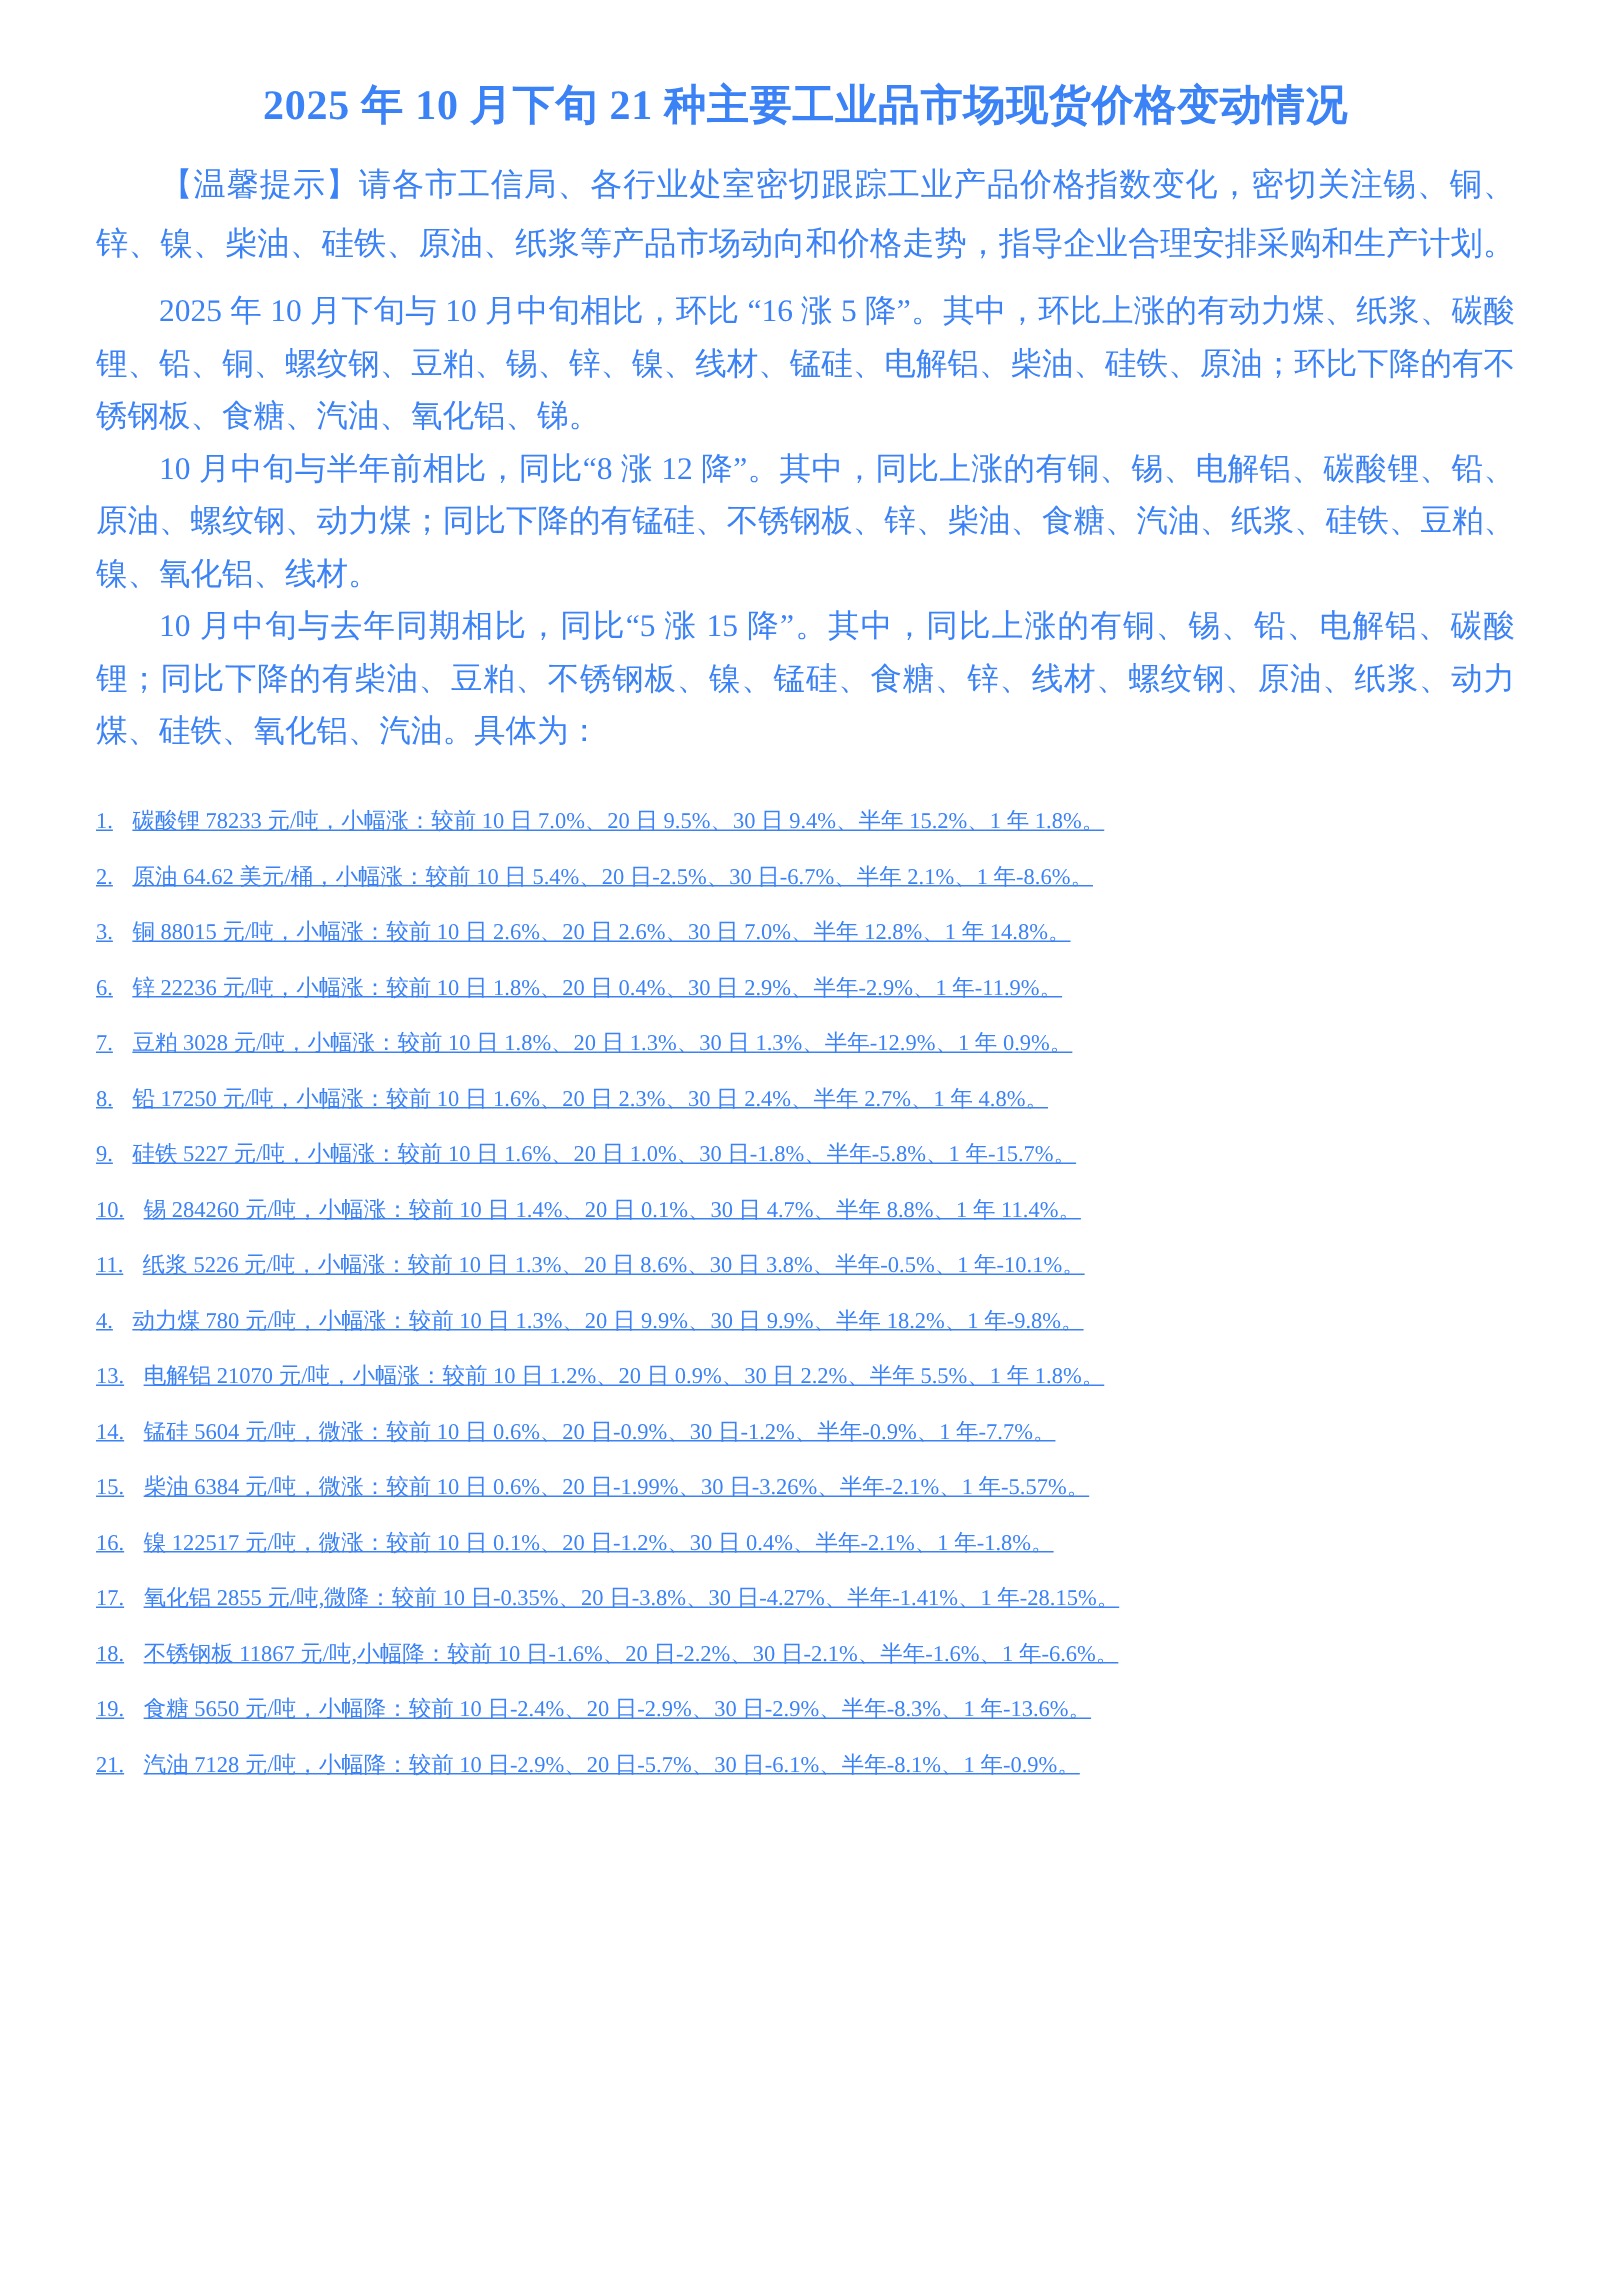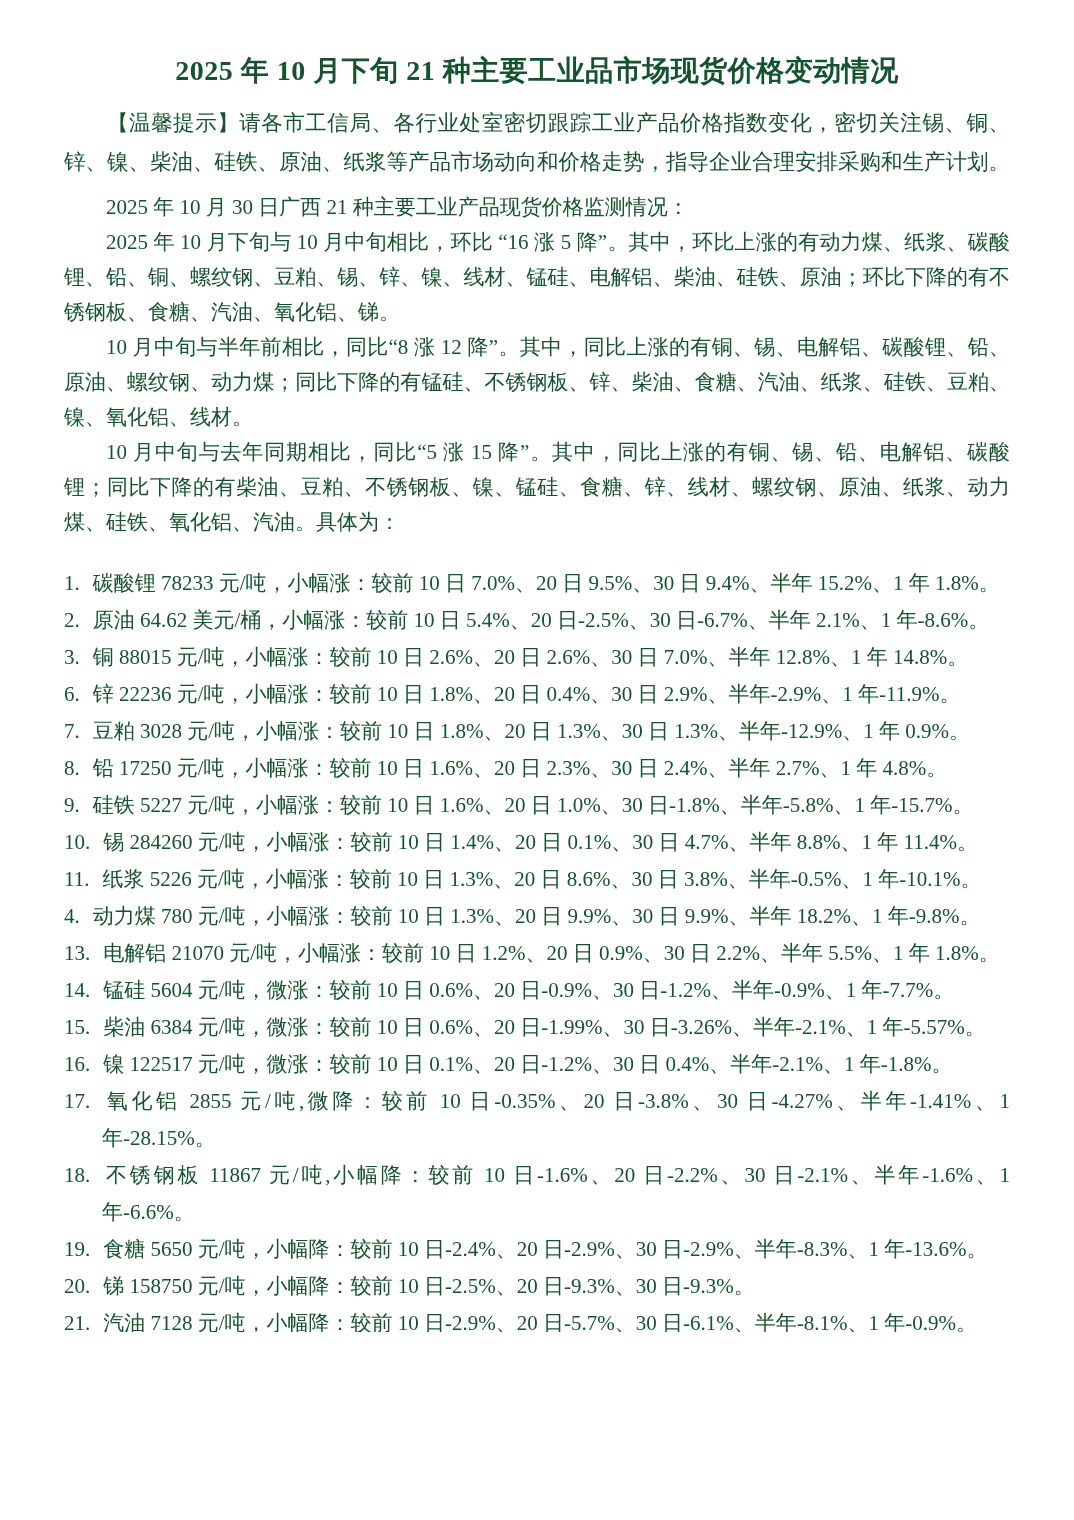--- a/index.html
+++ b/index.html
@@ -3,21 +3,21 @@
 <meta charset="utf-8">
 <style>
   * { margin: 0; padding: 0; box-sizing: border-box; }
   html, body { background: #ffffff; }
   .page {
     position: relative;
     width: 1074px;
     height: 1332px;
     margin: 0 auto;
     background: #ffffff;
-    color: #14532d;
+    color: #3b82f6;
     font-family: "Liberation Serif", "DejaVu Serif", serif;
     overflow: hidden;
   }
   .content {
     padding: 50px 64px 0 64px;
   }
   .doc-title {
     font-size: 28px;
     font-weight: bold;
     text-align: center;
@@ -36,25 +36,26 @@
   .para {
     font-size: 21px;
     line-height: 35px;
     text-align: justify;
     text-indent: 2em;
   }
   .num-list {
     margin-top: 25px;
   }
   .li {
-    font-size: 21px;
+    font-size: 15px;
     line-height: 37px;
     text-align: justify;
     padding-left: 38px;
     text-indent: -38px;
+    text-decoration: underline;
   }
   .li .num {
     margin-right: 13px;
   }
   .footer {
     position: absolute;
     top: 1400px;
     left: 0;
     width: 100%;
     text-align: center;
@@ -65,21 +66,20 @@
 </head>
 <body>
 
 <div class="page">
   <div class="content">
 
     <h1 class="doc-title">2025 年 10 月下旬 21 种主要工业品市场现货价格变动情况</h1>
 
     <p class="notice">【温馨提示】请各市工信局、各行业处室密切跟踪工业产品价格指数变化，密切关注锡、铜、锌、镍、柴油、硅铁、原油、纸浆等产品市场动向和价格走势，指导企业合理安排采购和生产计划。</p>
 
-    <p class="para">2025 年 10 月 30 日广西 21 种主要工业产品现货价格监测情况：</p>
     <p class="para">2025 年 10 月下旬与 10 月中旬相比，环比 “16 涨 5 降”。其中，环比上涨的有动力煤、纸浆、碳酸锂、铅、铜、螺纹钢、豆粕、锡、锌、镍、线材、锰硅、电解铝、柴油、硅铁、原油；环比下降的有不锈钢板、食糖、汽油、氧化铝、锑。</p>
     <p class="para">10 月中旬与半年前相比，同比“8 涨 12 降”。其中，同比上涨的有铜、锡、电解铝、碳酸锂、铅、原油、螺纹钢、动力煤；同比下降的有锰硅、不锈钢板、锌、柴油、食糖、汽油、纸浆、硅铁、豆粕、镍、氧化铝、线材。</p>
     <p class="para">10 月中旬与去年同期相比，同比“5 涨 15 降”。其中，同比上涨的有铜、锡、铅、电解铝、碳酸锂；同比下降的有柴油、豆粕、不锈钢板、镍、锰硅、食糖、锌、线材、螺纹钢、原油、纸浆、动力煤、硅铁、氧化铝、汽油。具体为：</p>
 
     <div class="num-list">
       <div class="li"><span class="num">1.</span><span>碳酸锂 78233 元/吨，小幅涨：较前 10 日 7.0%、20 日 9.5%、30 日 9.4%、半年 15.2%、1 年 1.8%。</span></div>
       <div class="li"><span class="num">2.</span><span>原油 64.62 美元/桶，小幅涨：较前 10 日 5.4%、20 日-2.5%、30 日-6.7%、半年 2.1%、1 年-8.6%。</span></div>
       <div class="li"><span class="num">3.</span><span>铜 88015 元/吨，小幅涨：较前 10 日 2.6%、20 日 2.6%、30 日 7.0%、半年 12.8%、1 年 14.8%。</span></div>
       <div class="li"><span class="num">6.</span><span>锌 22236 元/吨，小幅涨：较前 10 日 1.8%、20 日 0.4%、30 日 2.9%、半年-2.9%、1 年-11.9%。</span></div>
       <div class="li"><span class="num">7.</span><span>豆粕 3028 元/吨，小幅涨：较前 10 日 1.8%、20 日 1.3%、30 日 1.3%、半年-12.9%、1 年 0.9%。</span></div>
@@ -88,19 +88,18 @@
       <div class="li"><span class="num">10.</span><span>锡 284260 元/吨，小幅涨：较前 10 日 1.4%、20 日 0.1%、30 日 4.7%、半年 8.8%、1 年 11.4%。</span></div>
       <div class="li"><span class="num">11.</span><span>纸浆 5226 元/吨，小幅涨：较前 10 日 1.3%、20 日 8.6%、30 日 3.8%、半年-0.5%、1 年-10.1%。</span></div>
       <div class="li"><span class="num">4.</span><span>动力煤 780 元/吨，小幅涨：较前 10 日 1.3%、20 日 9.9%、30 日 9.9%、半年 18.2%、1 年-9.8%。</span></div>
       <div class="li"><span class="num">13.</span><span>电解铝 21070 元/吨，小幅涨：较前 10 日 1.2%、20 日 0.9%、30 日 2.2%、半年 5.5%、1 年 1.8%。</span></div>
       <div class="li"><span class="num">14.</span><span>锰硅 5604 元/吨，微涨：较前 10 日 0.6%、20 日-0.9%、30 日-1.2%、半年-0.9%、1 年-7.7%。</span></div>
       <div class="li"><span class="num">15.</span><span>柴油 6384 元/吨，微涨：较前 10 日 0.6%、20 日-1.99%、30 日-3.26%、半年-2.1%、1 年-5.57%。</span></div>
       <div class="li"><span class="num">16.</span><span>镍 122517 元/吨，微涨：较前 10 日 0.1%、20 日-1.2%、30 日 0.4%、半年-2.1%、1 年-1.8%。</span></div>
       <div class="li"><span class="num">17.</span><span>氧化铝 2855 元/吨,微降：较前 10 日-0.35%、20 日-3.8%、30 日-4.27%、半年-1.41%、1 年-28.15%。</span></div>
       <div class="li"><span class="num">18.</span><span>不锈钢板 11867 元/吨,小幅降：较前 10 日-1.6%、20 日-2.2%、30 日-2.1%、半年-1.6%、1 年-6.6%。</span></div>
       <div class="li"><span class="num">19.</span><span>食糖 5650 元/吨，小幅降：较前 10 日-2.4%、20 日-2.9%、30 日-2.9%、半年-8.3%、1 年-13.6%。</span></div>
-      <div class="li"><span class="num">20.</span><span>锑 158750 元/吨，小幅降：较前 10 日-2.5%、20 日-9.3%、30 日-9.3%。</span></div>
       <div class="li"><span class="num">21.</span><span>汽油 7128 元/吨，小幅降：较前 10 日-2.9%、20 日-5.7%、30 日-6.1%、半年-8.1%、1 年-0.9%。</span></div>
     </div>
   </div>
 
   <div class="footer">1</div>
 </div>
 
 </body></html>

